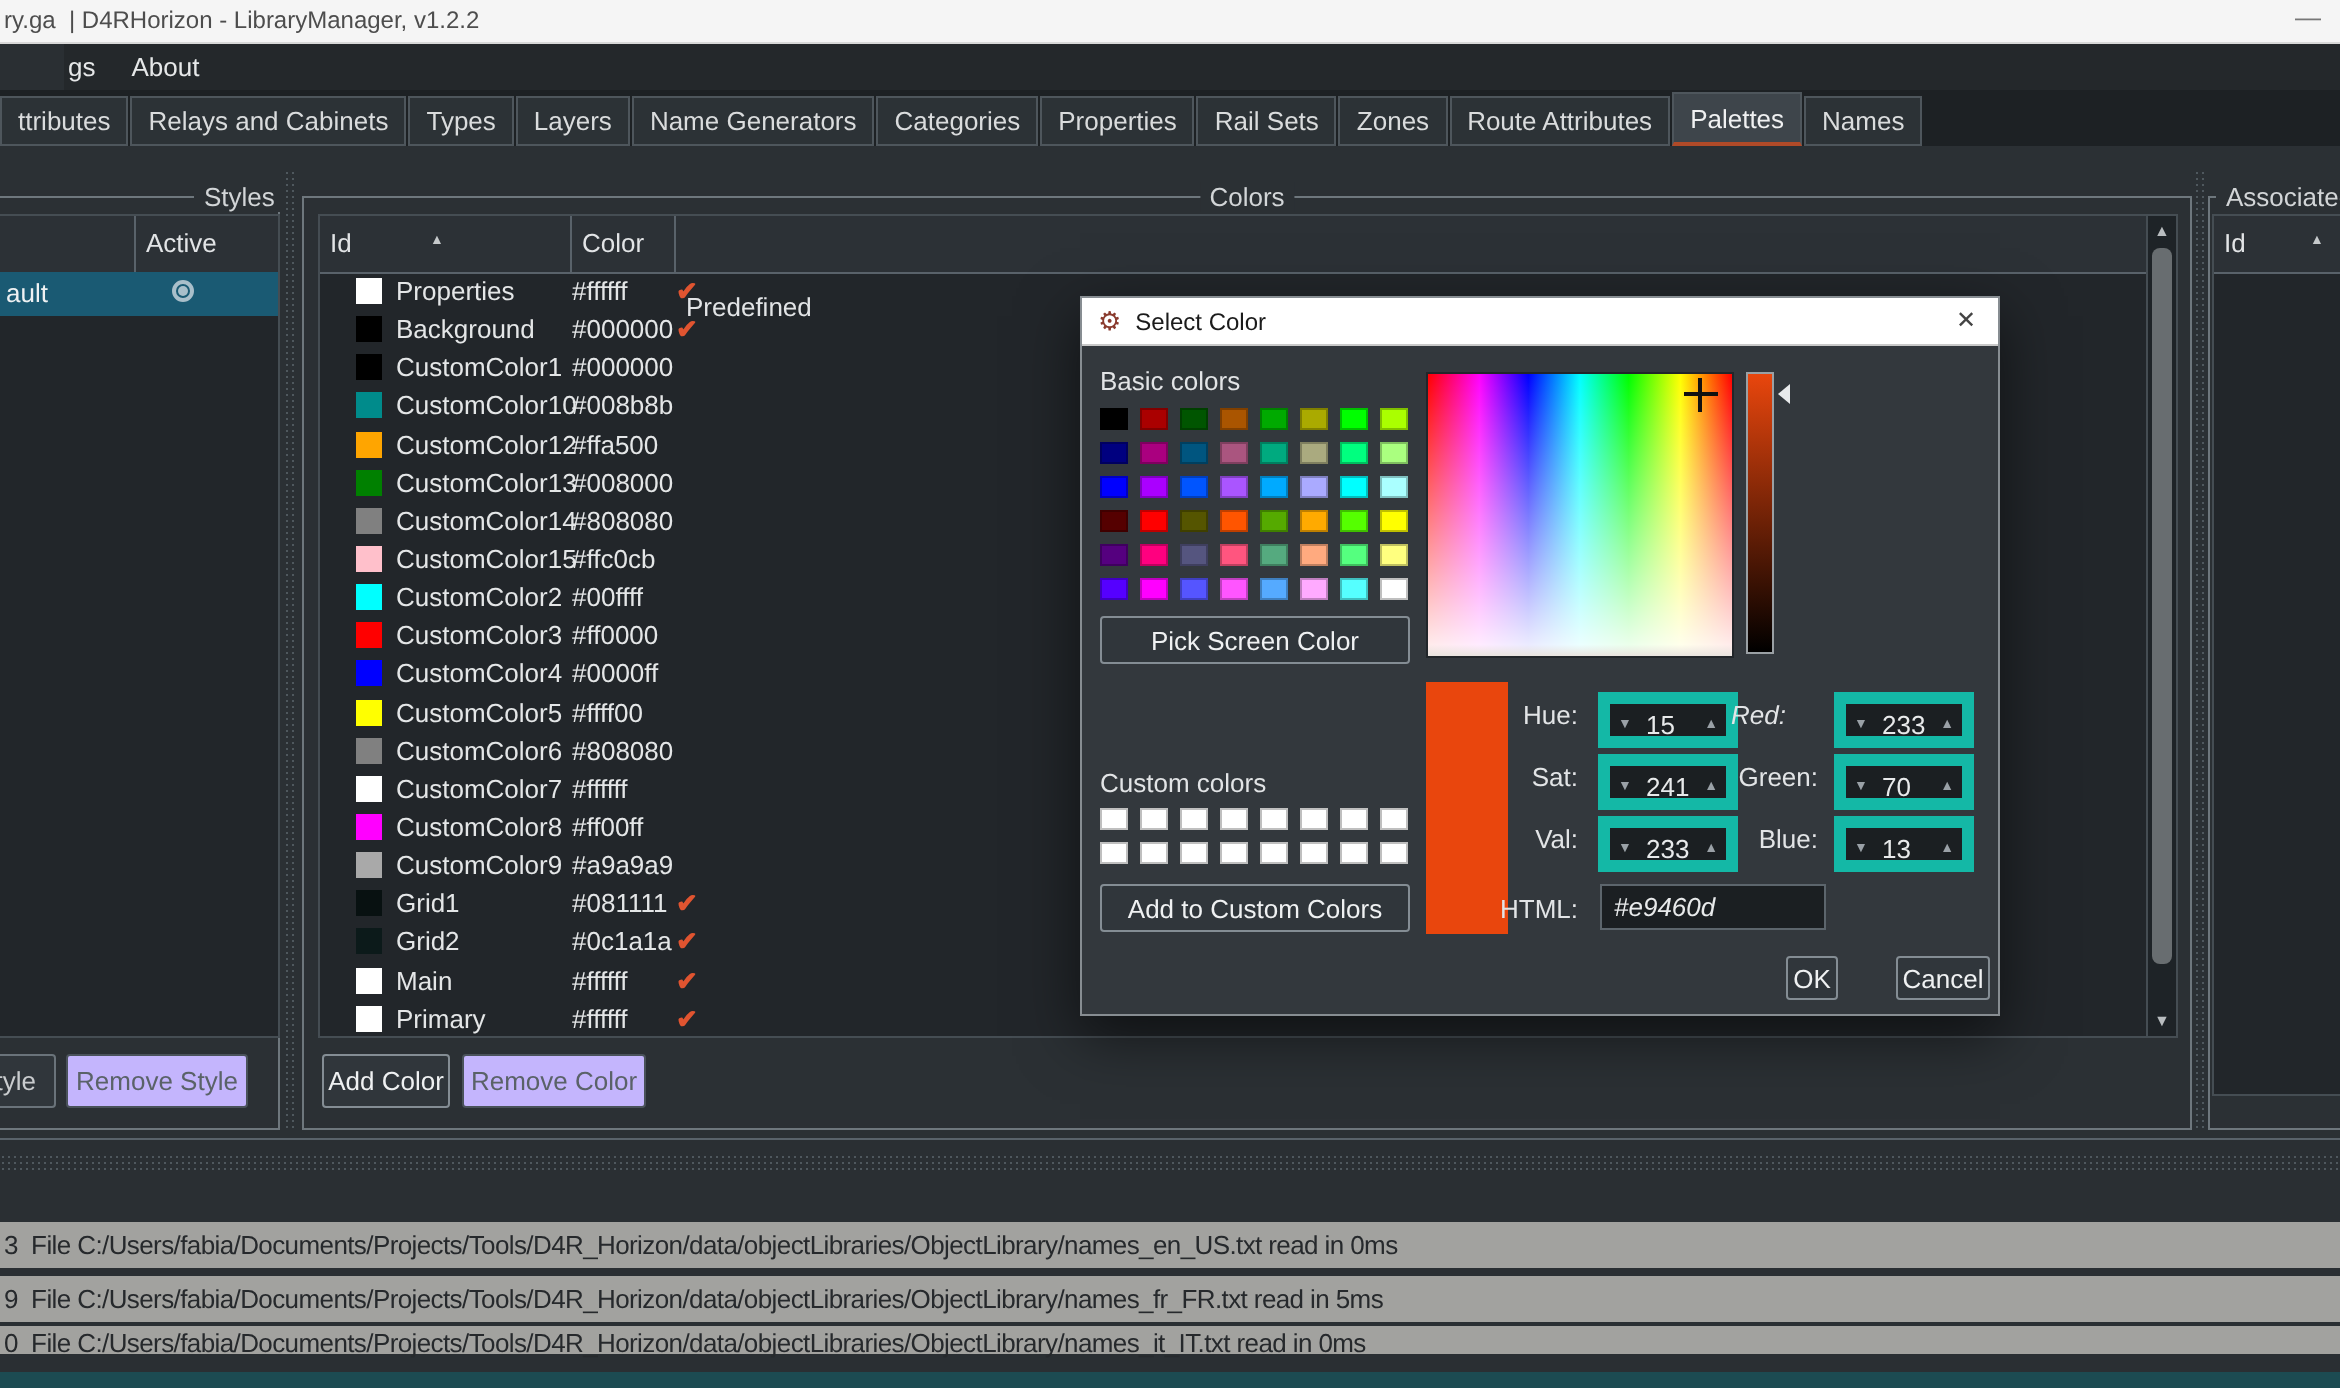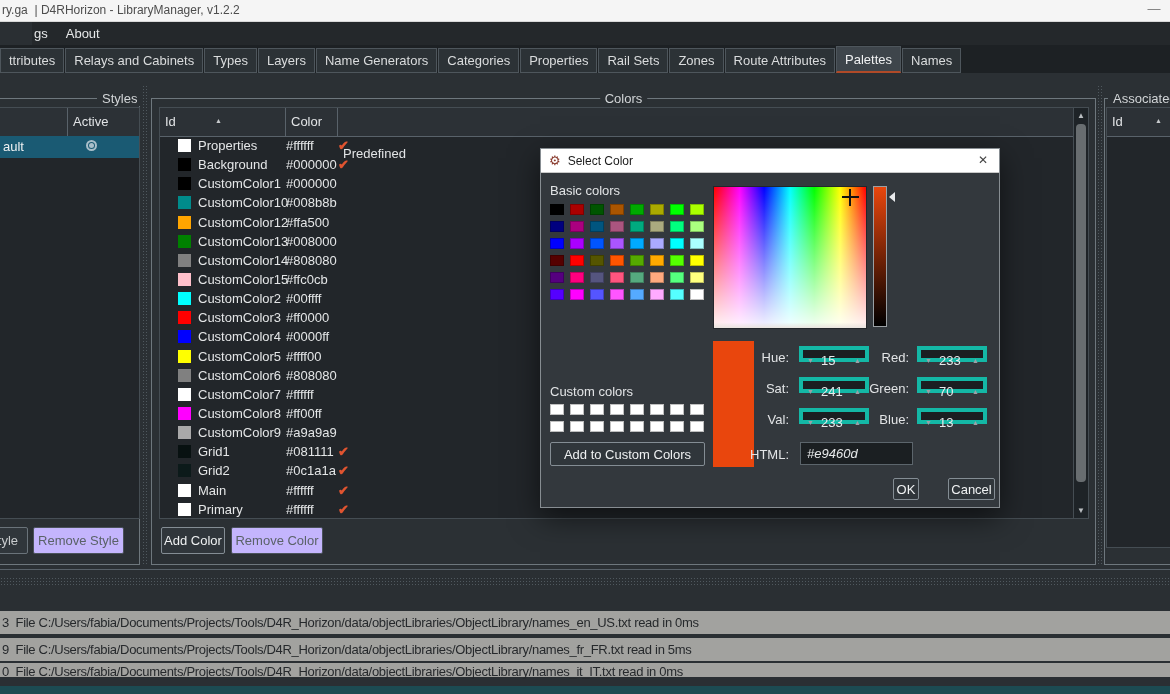--- a/index.html
+++ b/index.html
@@ -102,21 +102,21 @@
     background:
       linear-gradient(to bottom, rgba(255,255,255,0) 0%, rgba(255,255,255,.92) 96%, #e9e4df 100%),
       linear-gradient(to right,#ff0000 0%,#ff00ff 17%,#0000ff 33%,#00ffff 50%,#00ff00 66%,#ffff00 83%,#ff0000 100%);}
   .xhair-h{position:absolute;width:17px;height:2px;background:#111;}
   .xhair-v{position:absolute;width:2px;height:17px;background:#111;}
   .valbar{position:absolute;left:332px;top:37px;width:14px;height:141px;border:1px solid #9aa0a4;box-sizing:border-box;}
   .valarrow{position:absolute;left:348px;top:43px;width:0;height:0;
     border-top:5px solid transparent;border-bottom:5px solid transparent;border-right:6px solid #e8eaec;}
   .preview{position:absolute;left:172px;top:192px;width:41px;height:126px;}
   .spinlabel{position:absolute;width:53px;text-align:right;font-size:13px;color:#e2e4e6;line-height:24px;}
-  .spin{position:absolute;width:70px;height:16px;background:#1b1f22;border:4px solid #14b8a6;
+  .spin{position:absolute;width:70px;height:28px;background:#1b1f22;border:6px solid #14b8a6;
     box-sizing:border-box;color:#e8eaeb;font-size:13px;}
   .spin .val{position:absolute;left:18px;top:0;line-height:22px;}
   .spin .dn{position:absolute;left:4px;top:0;font-size:7px;color:#9aa1a7;line-height:22px;}
   .spin .up{position:absolute;right:4px;top:0;font-size:7px;color:#9aa1a7;line-height:22px;}
   .lineedit{position:absolute;background:#1b1f22;border:1px solid #5c656c;box-sizing:border-box;
     color:#e8eaeb;font-size:13px;line-height:21px;padding-left:6px;font-style:italic;}
 </style>
 </head>
 <body>
 
@@ -393,20 +393,23 @@
         <div class="cell" style="background: rgb(255, 255, 127);"></div>
         <div class="cell" style="background: rgb(85, 0, 255);"></div>
         <div class="cell" style="background: rgb(255, 0, 255);"></div>
         <div class="cell" style="background: rgb(85, 85, 255);"></div>
         <div class="cell" style="background: rgb(255, 85, 255);"></div>
         <div class="cell" style="background: rgb(85, 170, 255);"></div>
         <div class="cell" style="background: rgb(255, 170, 255);"></div>
         <div class="cell" style="background: rgb(85, 255, 255);"></div>
         <div class="cell" style="background: rgb(255, 255, 255);"></div>
       </div>
+    <div class="dbtn" style="left:9px;top:159px;width:155px;height:24px;">
+      <span>Pick Screen Color</span>
+    </div>
 
     <span class="dlabel" style="left:9px;top:235px;">Custom colors</span>
     <div class="cgrid" style="left:9px;top:255px;">
         <div class="cell" style="background: rgb(255, 255, 255);"></div>
         <div class="cell" style="background: rgb(255, 255, 255);"></div>
         <div class="cell" style="background: rgb(255, 255, 255);"></div>
         <div class="cell" style="background: rgb(255, 255, 255);"></div>
         <div class="cell" style="background: rgb(255, 255, 255);"></div>
         <div class="cell" style="background: rgb(255, 255, 255);"></div>
         <div class="cell" style="background: rgb(255, 255, 255);"></div>
@@ -445,21 +448,21 @@
       <span class="val">241</span>
       <span class="up">▲</span>
     </div>
     <span class="spinlabel" style="left:195px;top:259px;">Val:</span>
     <div class="spin" style="left:258px;top:259px;">
       <span class="dn">▼</span>
       <span class="val">233</span>
       <span class="up">▲</span>
     </div>
 
-    <span class="spinlabel" style="left:325px;top:197px;width:43px;">Red:</span>
+    <span class="spinlabel" style="left:309px;top:197px;width:43px;font-style:italic;">Red:</span>
     <div class="spin" style="left:376px;top:197px;">
       <span class="dn">▼</span>
       <span class="val">233</span>
       <span class="up">▲</span>
     </div>
     <span class="spinlabel" style="left:318px;top:228px;width:50px;">Green:</span>
     <div class="spin" style="left:376px;top:228px;">
       <span class="dn">▼</span>
       <span class="val">70</span>
       <span class="up">▲</span>

